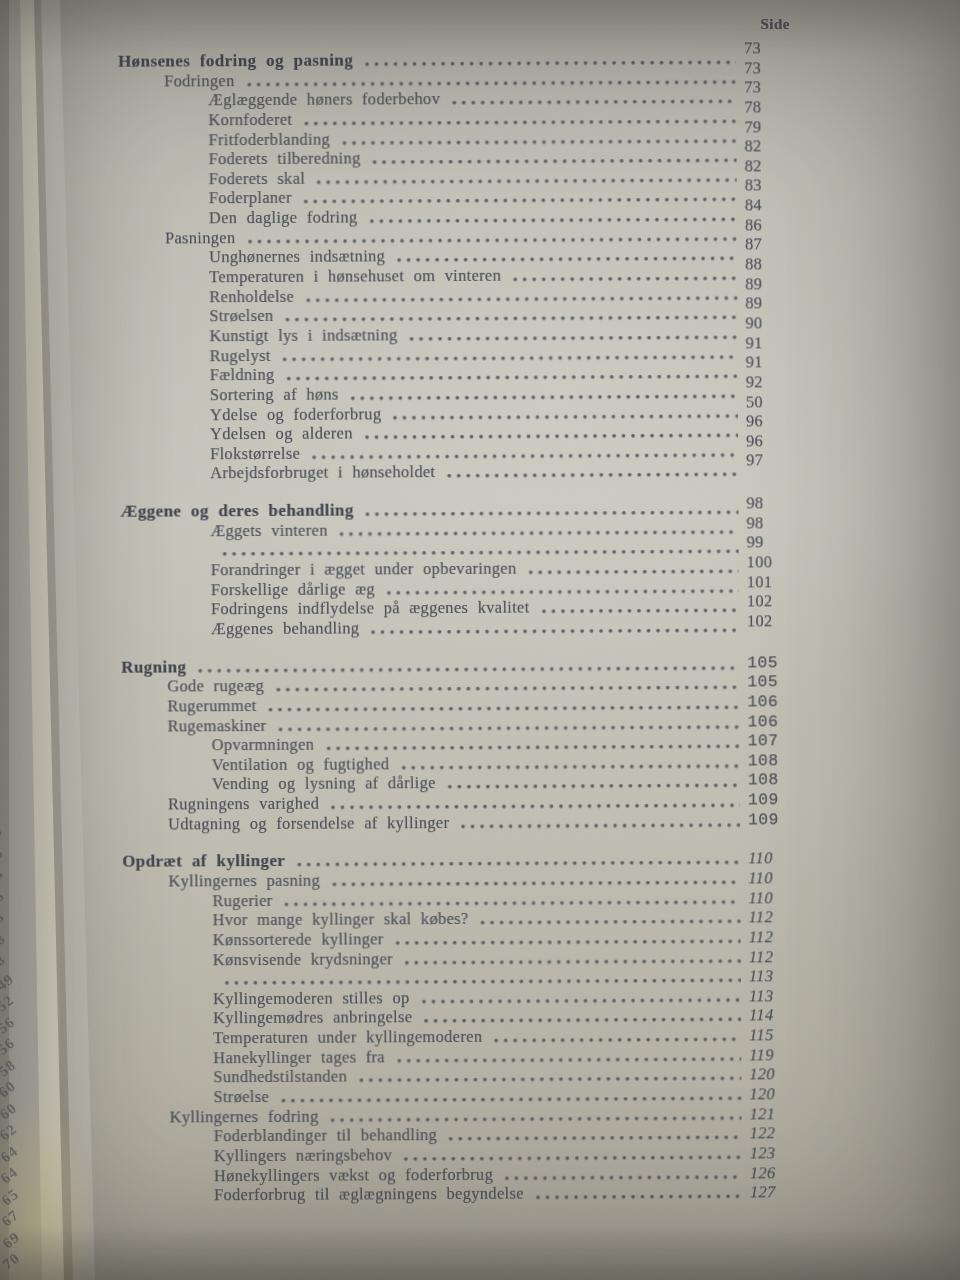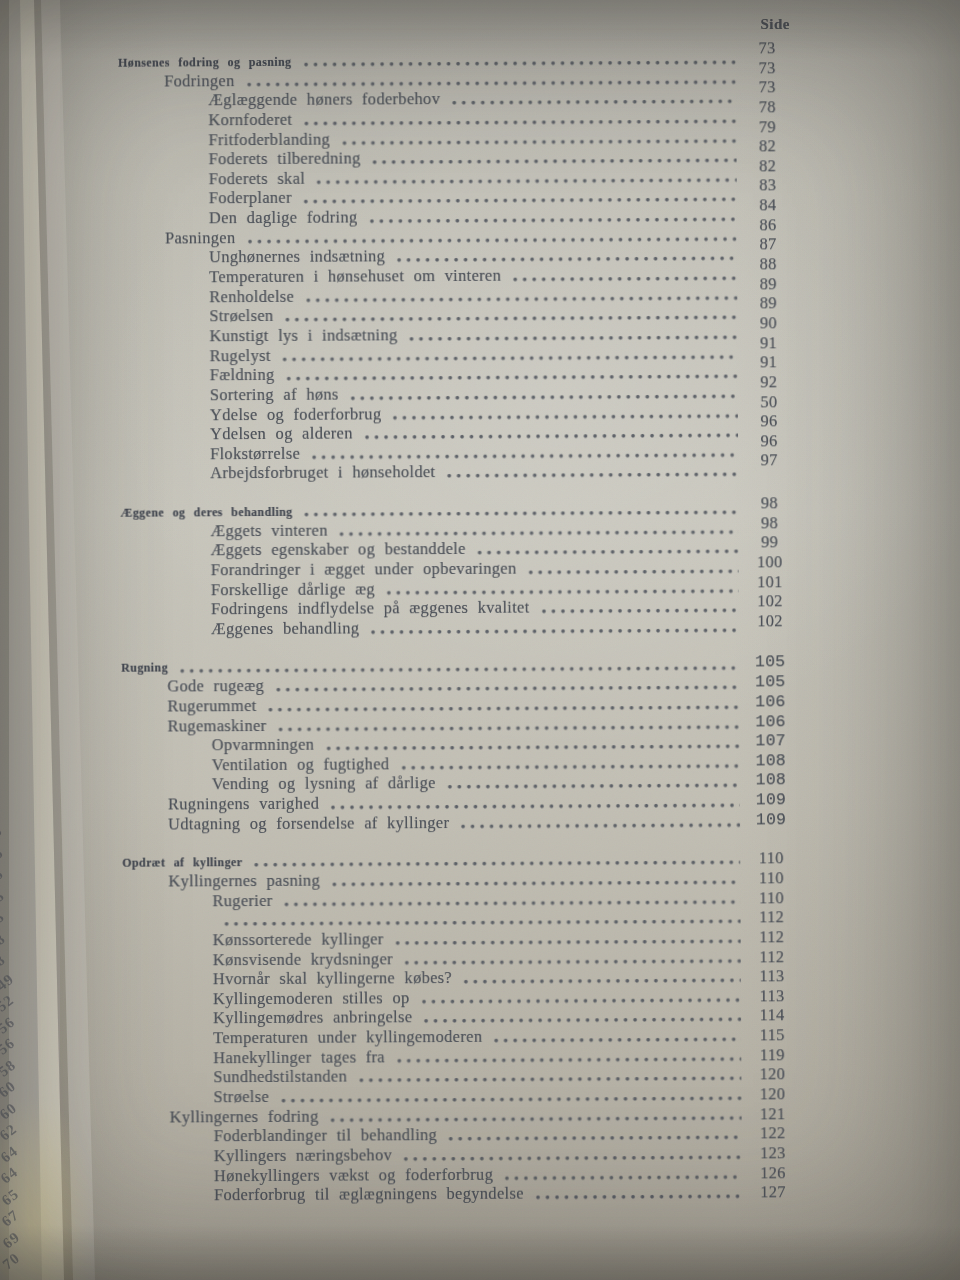--- a/index.html
+++ b/index.html
@@ -43,32 +43,32 @@
     filter:blur(0.3px);
     color:#4a4f57;
     text-shadow:0 0 0.6px rgba(60,65,75,0.45);
     word-spacing:5px;letter-spacing:0.3px;
   }
   .section + .section{margin-top:18px;}
   .row{display:flex;align-items:baseline;height:19.65px;line-height:19.65px;font-size:16.5px;}
   .row .label{white-space:nowrap;flex:0 0 auto;}
   .lvl1{padding-left:46px;}
   .lvl2{padding-left:90px;}
-  .bold .label{font-weight:bold;color:#3d424c;font-size:12px;letter-spacing:0.4px;}
+  .bold .label{font-weight:bold;color:#3d424c;font-size:17px;letter-spacing:0.4px;}
   .leader{
     flex:1 1 auto;min-width:18px;align-self:stretch;
     margin:0 8px 0 10px;
     background-image:radial-gradient(circle at 4px 13.5px, rgba(72,77,87,0.85) 1.25px, rgba(72,77,87,0) 2.3px);
     background-size:9.5px 19.65px;background-repeat:repeat-x;
   }
-  .num{flex:0 0 auto;width:46px;text-align:center;font-weight:normal;}
+  .num{flex:0 0 auto;width:46px;text-align:left;font-weight:normal;}
   .off0 .num{transform:translateY(-10px);}
   .off1 .num{transform:translateY(-5px);}
   .off2 .num{transform:translateY(-2px);font-family:Liberation Mono, monospace;}
-  .off3 .num{transform:translateY(0);}
+  .off3 .num{transform:translateY(0);font-style:italic;}
   
   .noise{position:absolute;inset:0;opacity:0.055;pointer-events:none;}
   .vignette{
     position:absolute;inset:0;pointer-events:none;
     box-shadow:inset 0 0 150px 28px rgba(52,50,44,0.40), inset 0 0 45px 8px rgba(52,50,44,0.12);
   }
   .top-shade{
     position:absolute;left:0;top:0;width:100%;height:60px;pointer-events:none;
     background:linear-gradient(180deg, rgba(70,70,66,0.18), rgba(70,70,66,0));
   }
@@ -237,21 +237,20 @@
           <span class="label">Æggene og deres behandling</span>
           <span class="leader"></span>
           <span class="num">98</span>
         </div>
         <div class="row lvl2">
           <span class="label">Æggets vinteren</span>
           <span class="leader"></span>
           <span class="num">98</span>
         </div>
         <div class="row lvl2">
-          <span class="label">Æggets egenskaber og bestanddele</span>
           <span class="leader"></span>
           <span class="num">99</span>
         </div>
         <div class="row lvl2">
           <span class="label">Forandringer i ægget under opbevaringen</span>
           <span class="leader"></span>
           <span class="num">100</span>
         </div>
         <div class="row lvl2">
           <span class="label">Forskellige dårlige æg</span>
@@ -326,35 +325,35 @@
           <span class="label">Kyllingernes pasning</span>
           <span class="leader"></span>
           <span class="num">110</span>
         </div>
         <div class="row lvl2">
           <span class="label">Rugerier</span>
           <span class="leader"></span>
           <span class="num">110</span>
         </div>
         <div class="row lvl2">
+          <span class="label">Hvor mange kyllinger skal købes?</span>
           <span class="leader"></span>
           <span class="num">112</span>
         </div>
         <div class="row lvl2">
           <span class="label">Kønssorterede kyllinger</span>
           <span class="leader"></span>
           <span class="num">112</span>
         </div>
         <div class="row lvl2">
           <span class="label">Kønsvisende krydsninger</span>
           <span class="leader"></span>
           <span class="num">112</span>
         </div>
         <div class="row lvl2">
-          <span class="label">Hvornår skal kyllingerne købes?</span>
           <span class="leader"></span>
           <span class="num">113</span>
         </div>
         <div class="row lvl2">
           <span class="label">Kyllingemoderen stilles op</span>
           <span class="leader"></span>
           <span class="num">113</span>
         </div>
         <div class="row lvl2">
           <span class="label">Kyllingemødres anbringelse</span>

